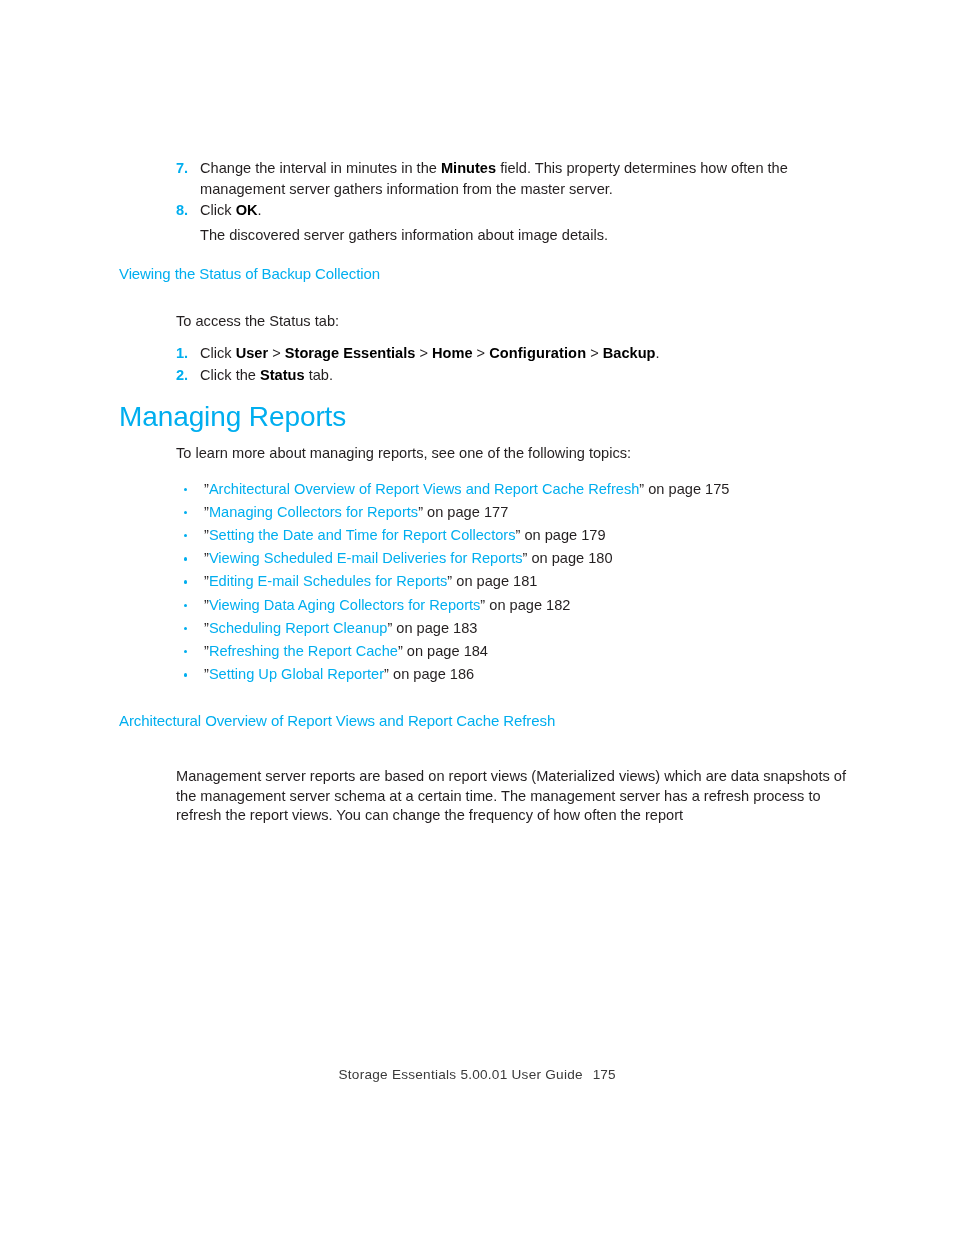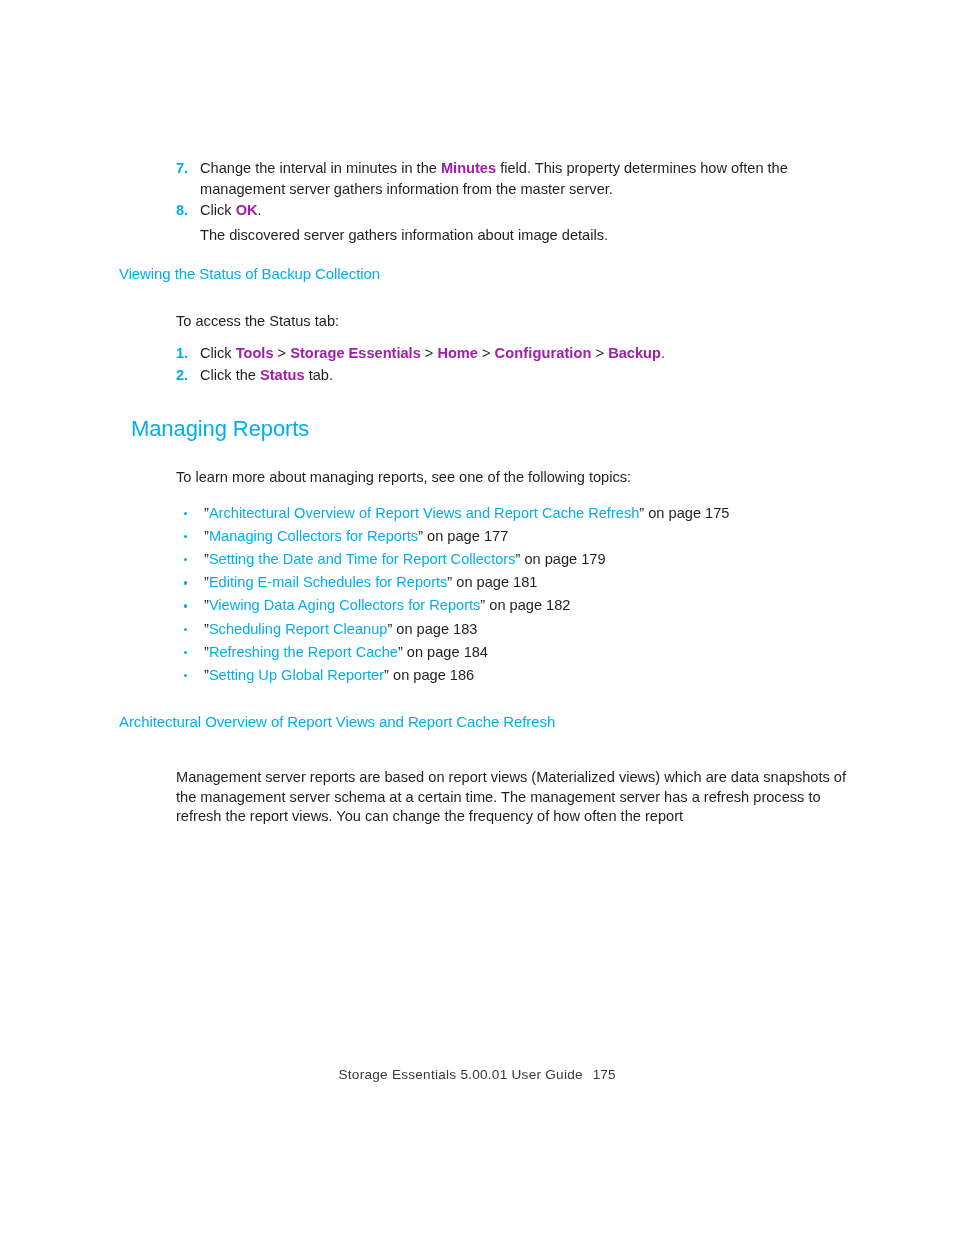--- a/index.html
+++ b/index.html
@@ -63,25 +63,25 @@
     margin: 0;
     padding-left: 57px;   
     font-size: 14.6px;
     line-height: 19.4px;
     color: #231f20;
   }
   .body-p.tight { padding-left: 81px; }
 
   
   h1.h-managing {
-    margin: 12px;
+    margin: 0;
     padding: 0;
     color: #00aeef;
     font-weight: normal;
-    font-size: 22px;
+    font-size: 28px;
     line-height: 30px;
     letter-spacing: -0.1px;
   }
   h2.h-sub {
     margin: 0;
     padding: 0;
     color: #00aeef;
     font-weight: normal;
     font-size: 15px;
     line-height: 25px;
@@ -109,21 +109,21 @@
     top: 10px;
     width: 3.4px;
     height: 3.4px;
     border-radius: 50%;
     background: #00aeef;
   }
   .lnk { color: #00aeef; }
   .q   { color: #231f20; }
 
   
-  b, strong { font-weight: bold; color: #a21caf; }
+  b, strong { font-weight: bold; color: #000000; }
   .bold-wide { font-weight: bold; letter-spacing: 0.1px; margin-top: 42px; }
 
   
   .sp-4  { height: 4px; }
   .sp-10 { height: 10px; }
   .sp-12 { height: 12px; }
   .sp-14 { height: 14px; }
   .sp-16 { height: 16px; }
   .sp-18 { height: 18px; }
   .sp-34 { height: 34px; }
@@ -167,39 +167,40 @@
 
     <div class="sp-12"></div>
 
     <div class="sp-14"></div>
     <p class="body-p">To access the Status tab:</p>
 
     <div class="sp-12"></div>
     <ol class="proc">
       <li class="proc-item">
         <span class="proc-num">1.</span>
-        <span><span>Click </span><b>Tools</b><span> &gt; </span><b>Storage Essentials</b><span> &gt; </span><b>Home</b><span> &gt; </span><b class="bold-wide">Configuration</b><span> &gt; </span><b>Backup</b><span>.</span></span>
+        <span><span>Click </span><b>User</b><span> &gt; </span><b>Storage Essentials</b><span> &gt; </span><b>Home</b><span> &gt; </span><b class="bold-wide">Configuration</b><span> &gt; </span><b>Backup</b><span>.</span></span>
       </li>
       <li class="proc-item">
         <span class="proc-num">2.</span>
         <span><span>Click the </span><b>Status</b><span> tab.</span></span>
       </li>
     </ol>
 
     <div class="sp-16"></div>
     <h1 class="h-managing">Managing Reports</h1>
 
     <div class="sp-12"></div>
     <p class="body-p">To learn more about managing reports, see one of the following topics:</p>
 
     <div class="sp-10"></div>
     <ul class="xref" id="xref-list">
         <li class="xref-item"><span class="dot"></span><span class="q">”</span><span class="lnk">Architectural Overview of Report Views and Report Cache Refresh</span><span class="q">”</span><span> on page 175</span></li>
         <li class="xref-item"><span class="dot"></span><span class="q">”</span><span class="lnk">Managing Collectors for Reports</span><span class="q">”</span><span> on page 177</span></li>
         <li class="xref-item"><span class="dot"></span><span class="q">”</span><span class="lnk">Setting the Date and Time for Report Collectors</span><span class="q">”</span><span> on page 179</span></li>
+        <li class="xref-item"><span class="dot"></span><span class="q">”</span><span class="lnk">Viewing Scheduled E-mail Deliveries for Reports</span><span class="q">”</span><span> on page 180</span></li>
         <li class="xref-item"><span class="dot"></span><span class="q">”</span><span class="lnk">Editing E-mail Schedules for Reports</span><span class="q">”</span><span> on page 181</span></li>
         <li class="xref-item"><span class="dot"></span><span class="q">”</span><span class="lnk">Viewing Data Aging Collectors for Reports</span><span class="q">”</span><span> on page 182</span></li>
         <li class="xref-item"><span class="dot"></span><span class="q">”</span><span class="lnk">Scheduling Report Cleanup</span><span class="q">”</span><span> on page 183</span></li>
         <li class="xref-item"><span class="dot"></span><span class="q">”</span><span class="lnk">Refreshing the Report Cache</span><span class="q">”</span><span> on page 184</span></li>
         <li class="xref-item"><span class="dot"></span><span class="q">”</span><span class="lnk">Setting Up Global Reporter</span><span class="q">”</span><span> on page 186</span></li>
       </ul>
 
     <div class="sp-18"></div>
     <h2 class="h-sub">Architectural Overview of Report Views and Report Cache Refresh</h2>
 

